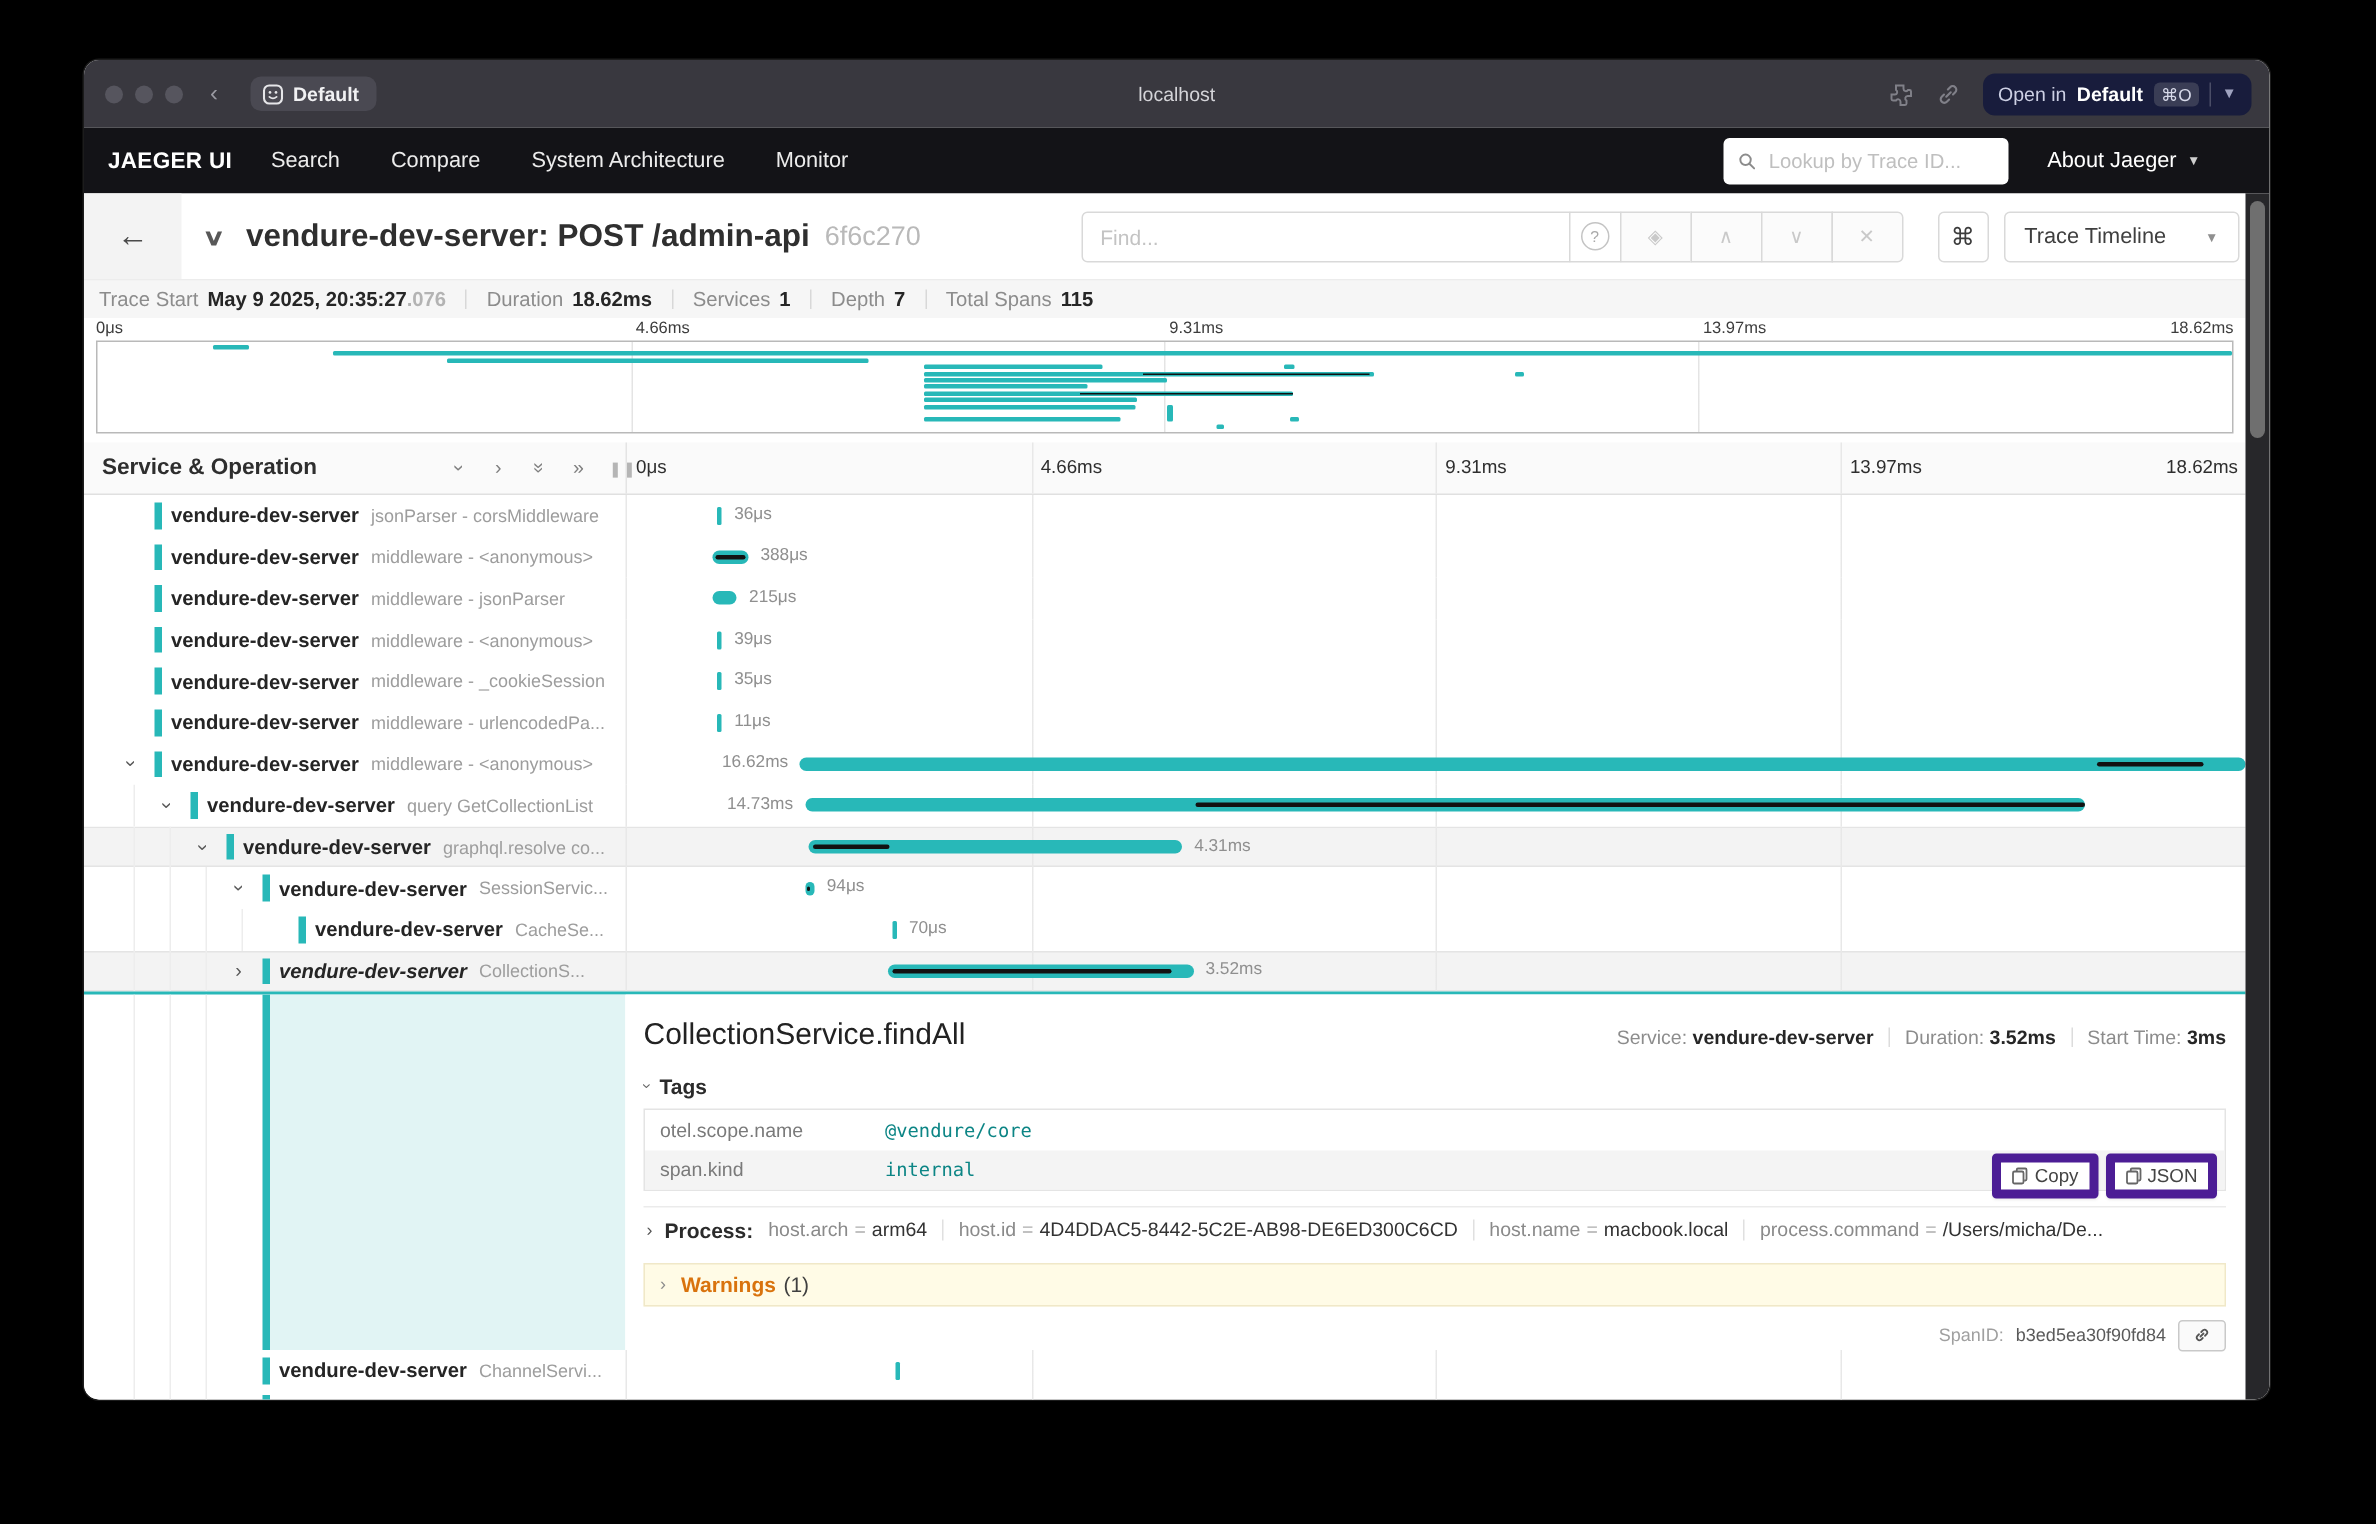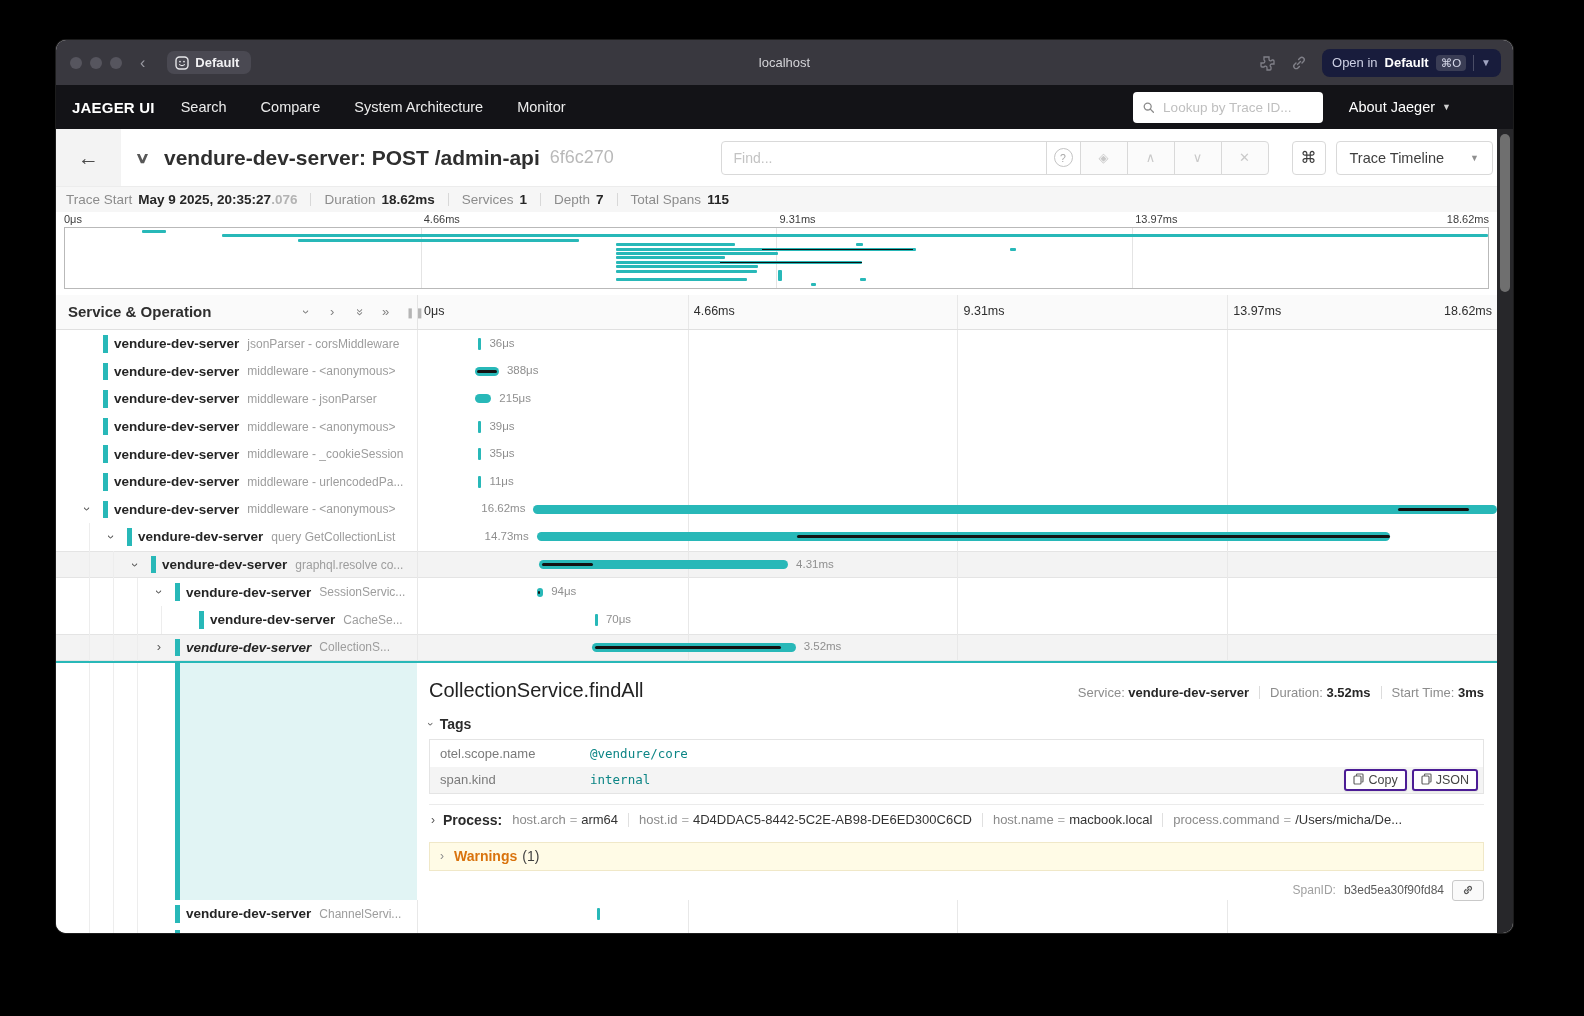--- a/index.html
+++ b/index.html
@@ -21,21 +21,21 @@
   .open-div{width:1px;height:16px;background:rgba(255,255,255,.22);}
   .open-chev{color:#9fa3c0;font-size:10px;}
   
   .jnav{height:44px;background:#131317;display:flex;align-items:center;color:#fff;position:relative;}
   .brand{font-size:15px;font-weight:700;margin-left:16px;letter-spacing:.2px;}
   .nav-items{display:flex;gap:34px;margin-left:26px;}
   .nav-item{font-size:14.5px;color:#ececec;}
   .nav-search{margin-left:auto;display:flex;align-items:center;gap:7px;background:#fff;border-radius:4px;height:31px;width:190px;padding:0 10px;box-sizing:border-box;}
   .nav-search input{border:none;outline:none;font-size:13.5px;width:100%;font-family:"Liberation Sans",sans-serif;color:#333;}
   .nav-search input::placeholder{color:#bfbfbf;}
-  .nav-about{display:flex;align-items:center;gap:7px;margin-left:26px;margin-right:62px;font-size:14.5px;}
+  .nav-about{display:flex;align-items:center;gap:7px;margin-left:26px;margin-right:46px;font-size:14.5px;}
   .nav-about .chev{font-size:9px;color:#cfcfcf;}
   
   .content{position:relative;width:1441px;background:#fff;}
   
   .thead{height:57px;display:flex;align-items:center;position:relative;border-bottom:1px solid #ececec;}
   .back-block{width:65px;height:100%;background:#f3f3f3;display:flex;align-items:center;justify-content:center;font-size:21px;color:#4b4b4b;}
   .title-chev{margin-left:16px;color:#585858;font-size:15px;font-weight:700;transform:scaleX(1.4);}
   .trace-title{margin-left:16px;font-size:21px;color:#2f2f2f;font-weight:600;white-space:nowrap;}
   .trace-id{margin-left:10px;font-size:18px;color:#b9b9b9;}
   .find-wrap{margin-left:auto;display:flex;align-items:center;margin-right:4px;}
@@ -101,21 +101,21 @@
   .d-meta b{color:#262626;font-weight:700;}
   .d-meta .sep{width:1px;height:13px;background:#dcdcdc;}
   .d-sec-label{margin-top:14px;font-size:14px;font-weight:700;color:#2b2b2b;display:flex;align-items:center;gap:7px;}
   .d-sec-label .chev{font-size:11px;color:#666;font-weight:400;transform:rotate(90deg);display:inline-block;}
   .d-table{margin-top:7px;border:1px solid #e4e4e4;position:relative;}
   .d-trow{display:flex;align-items:center;height:26.4px;font-size:13px;}
   .d-trow:nth-child(2){background:#f4f4f4;}
   .d-key{width:150px;padding-left:10px;color:#7a7a7a;flex:none;}
   .d-val{font-family:"DejaVu Sans Mono",monospace;font-size:12.5px;color:#0c8585;}
   .d-actions{position:absolute;right:5px;top:29px;display:flex;gap:5px;}
-  .mini-btn{display:flex;align-items:flex-start;gap:4px;border:2px solid #4c1d95;border-radius:3px;background:#fff;font-size:12.5px;color:#444;padding:2px 7px;box-shadow:0 1px 2px rgba(0,0,0,.08);}
+  .mini-btn{display:flex;align-items:center;gap:4px;border:6px solid #4c1d95;border-radius:3px;background:#fff;font-size:12.5px;color:#444;padding:2px 7px;box-shadow:0 1px 2px rgba(0,0,0,.08);}
   .d-process{margin-top:10px;border-top:1px solid #ebebeb;padding:7px 0 7px 2px;display:flex;align-items:center;font-size:13px;flex-wrap:nowrap;overflow:hidden;white-space:nowrap;}
   .d-process .chev{font-size:12px;color:#555;margin-right:8px;}
   .d-process .plabel{font-weight:700;color:#2b2b2b;font-size:14px;margin-right:10px;}
   .pk{color:#8a8a8a;}
   .peq{color:#b0b0b0;margin:0 4px;}
   .pv{color:#333;}
   .psep{width:1px;height:14px;background:#e0e0e0;margin:0 10px;flex:none;align-self:center;display:inline-block;}
   .d-warn{margin-top:7px;height:27px;background:#fffbe6;border:1px solid #f0e8c8;display:flex;align-items:center;padding-left:10px;font-size:14px;}
   .d-warn .chev{color:#8c8c8c;font-size:12px;margin-right:10px;}
   .d-warn .wlabel{color:#d9730d;font-weight:700;}

